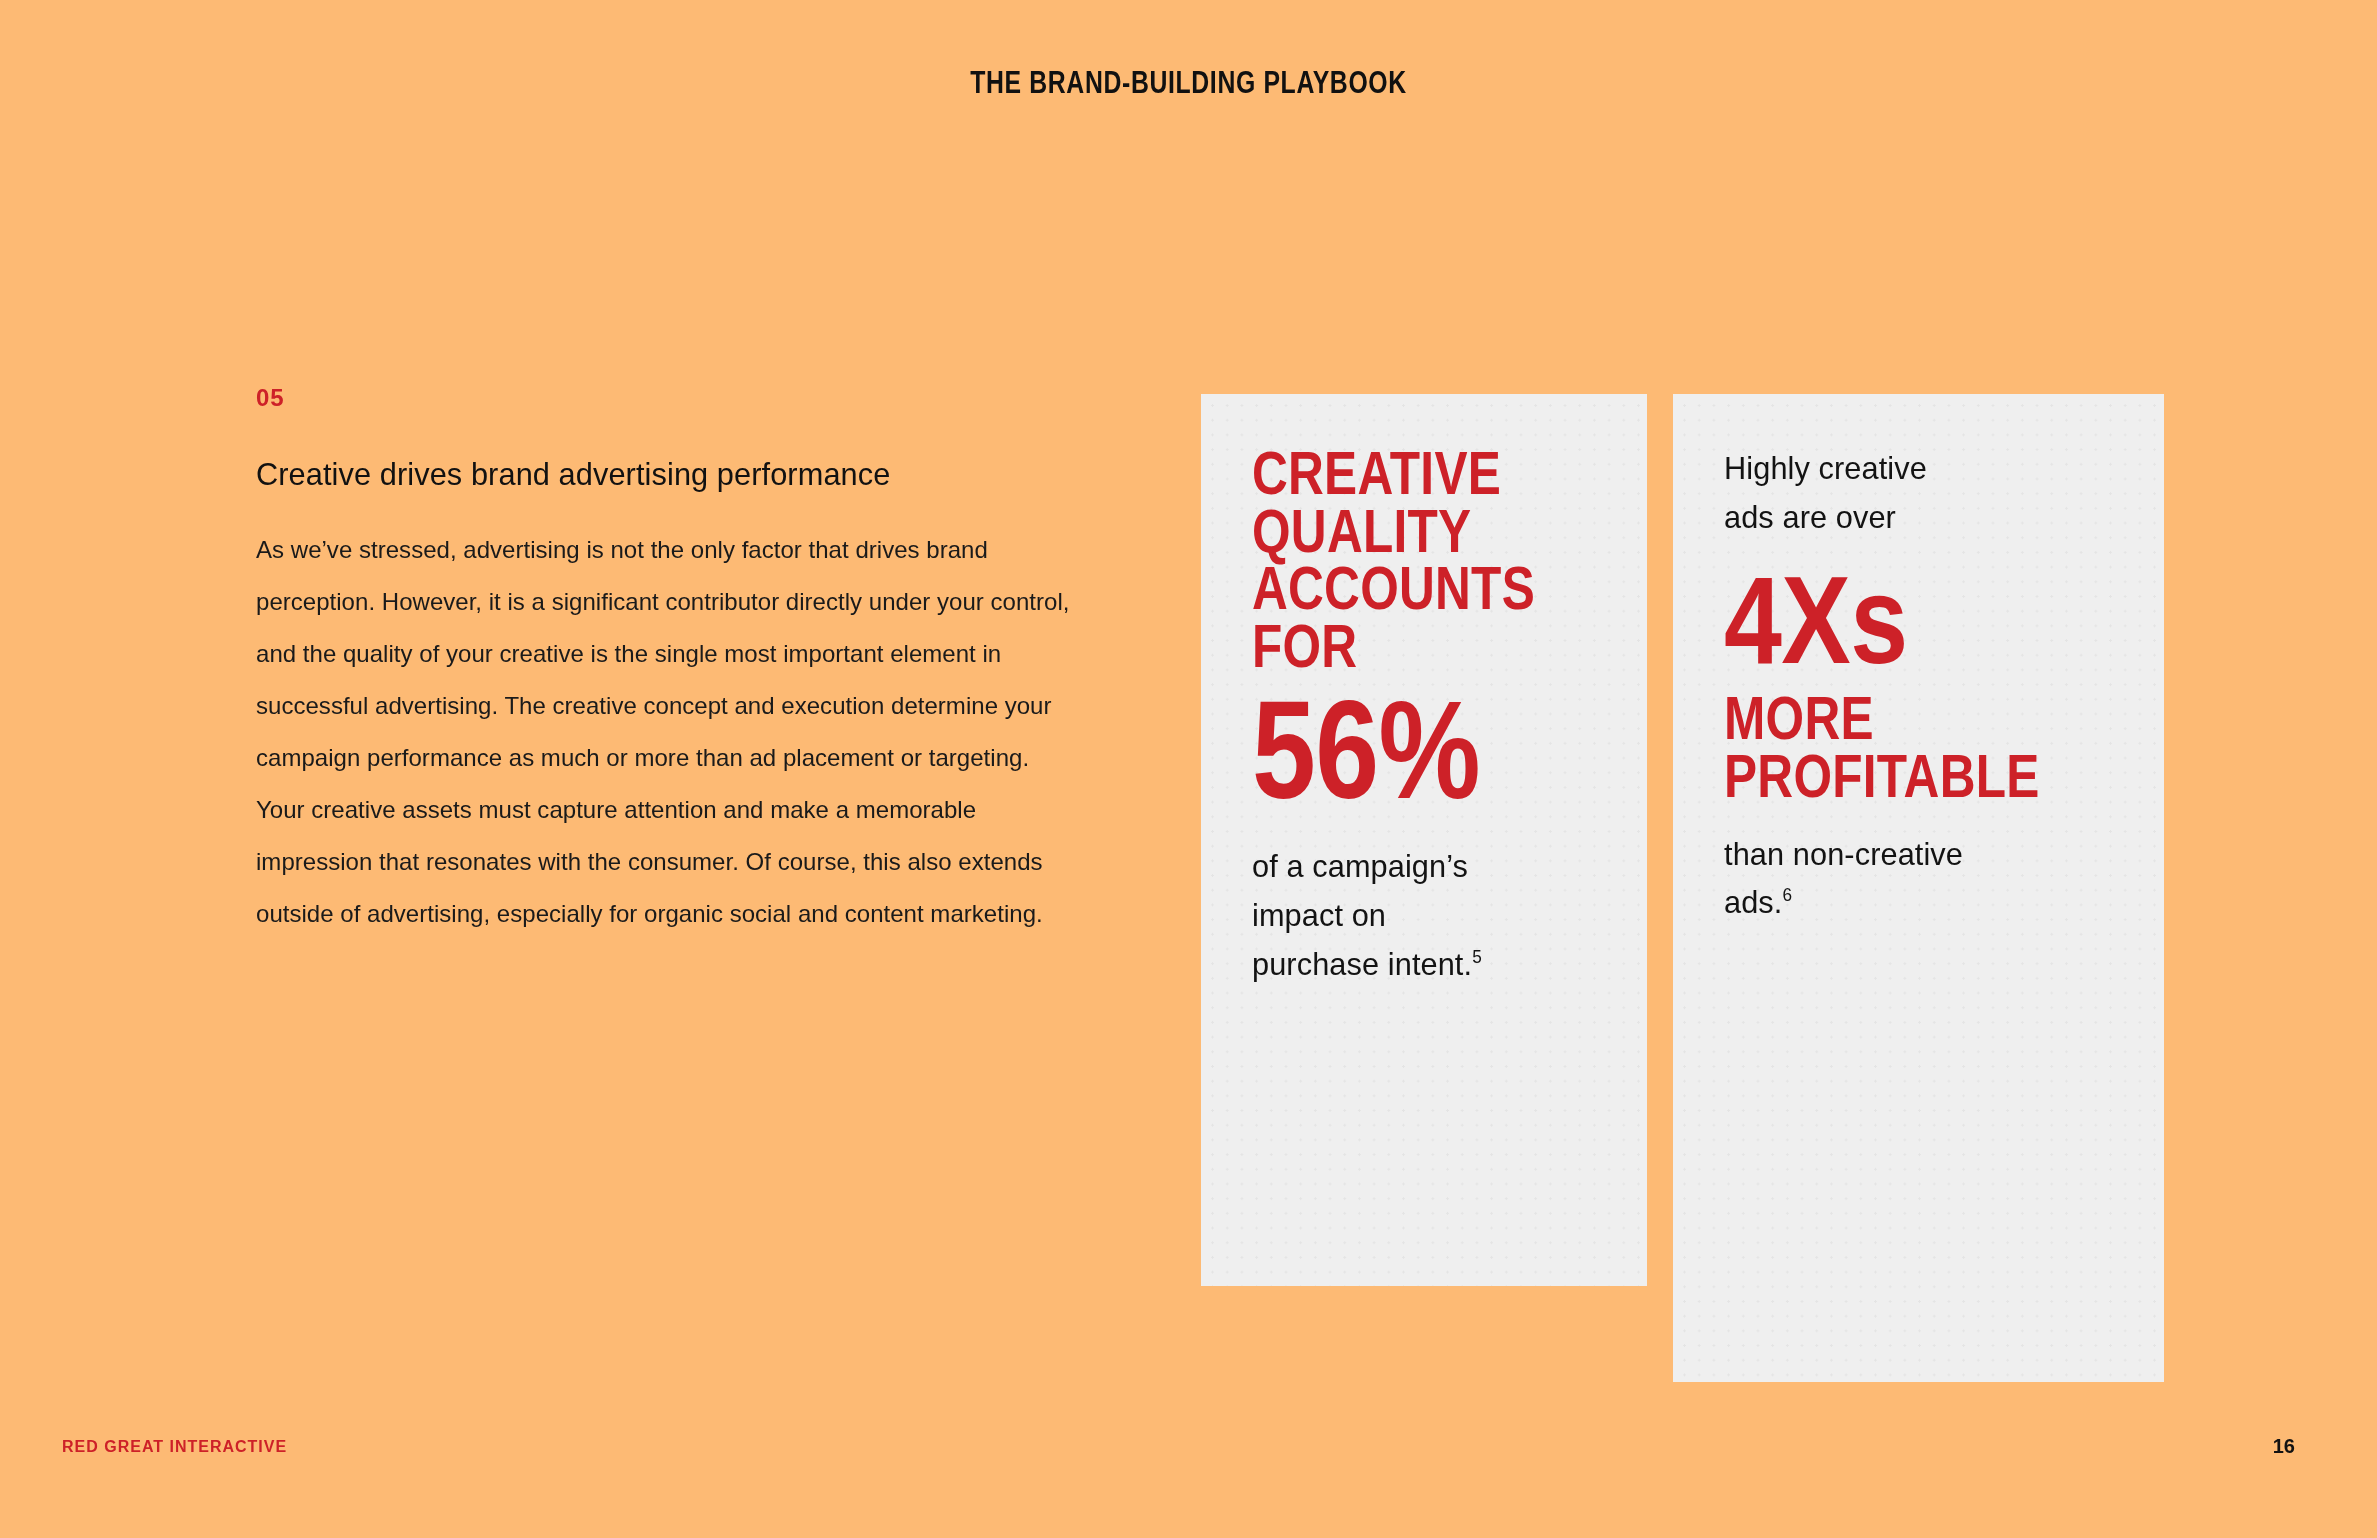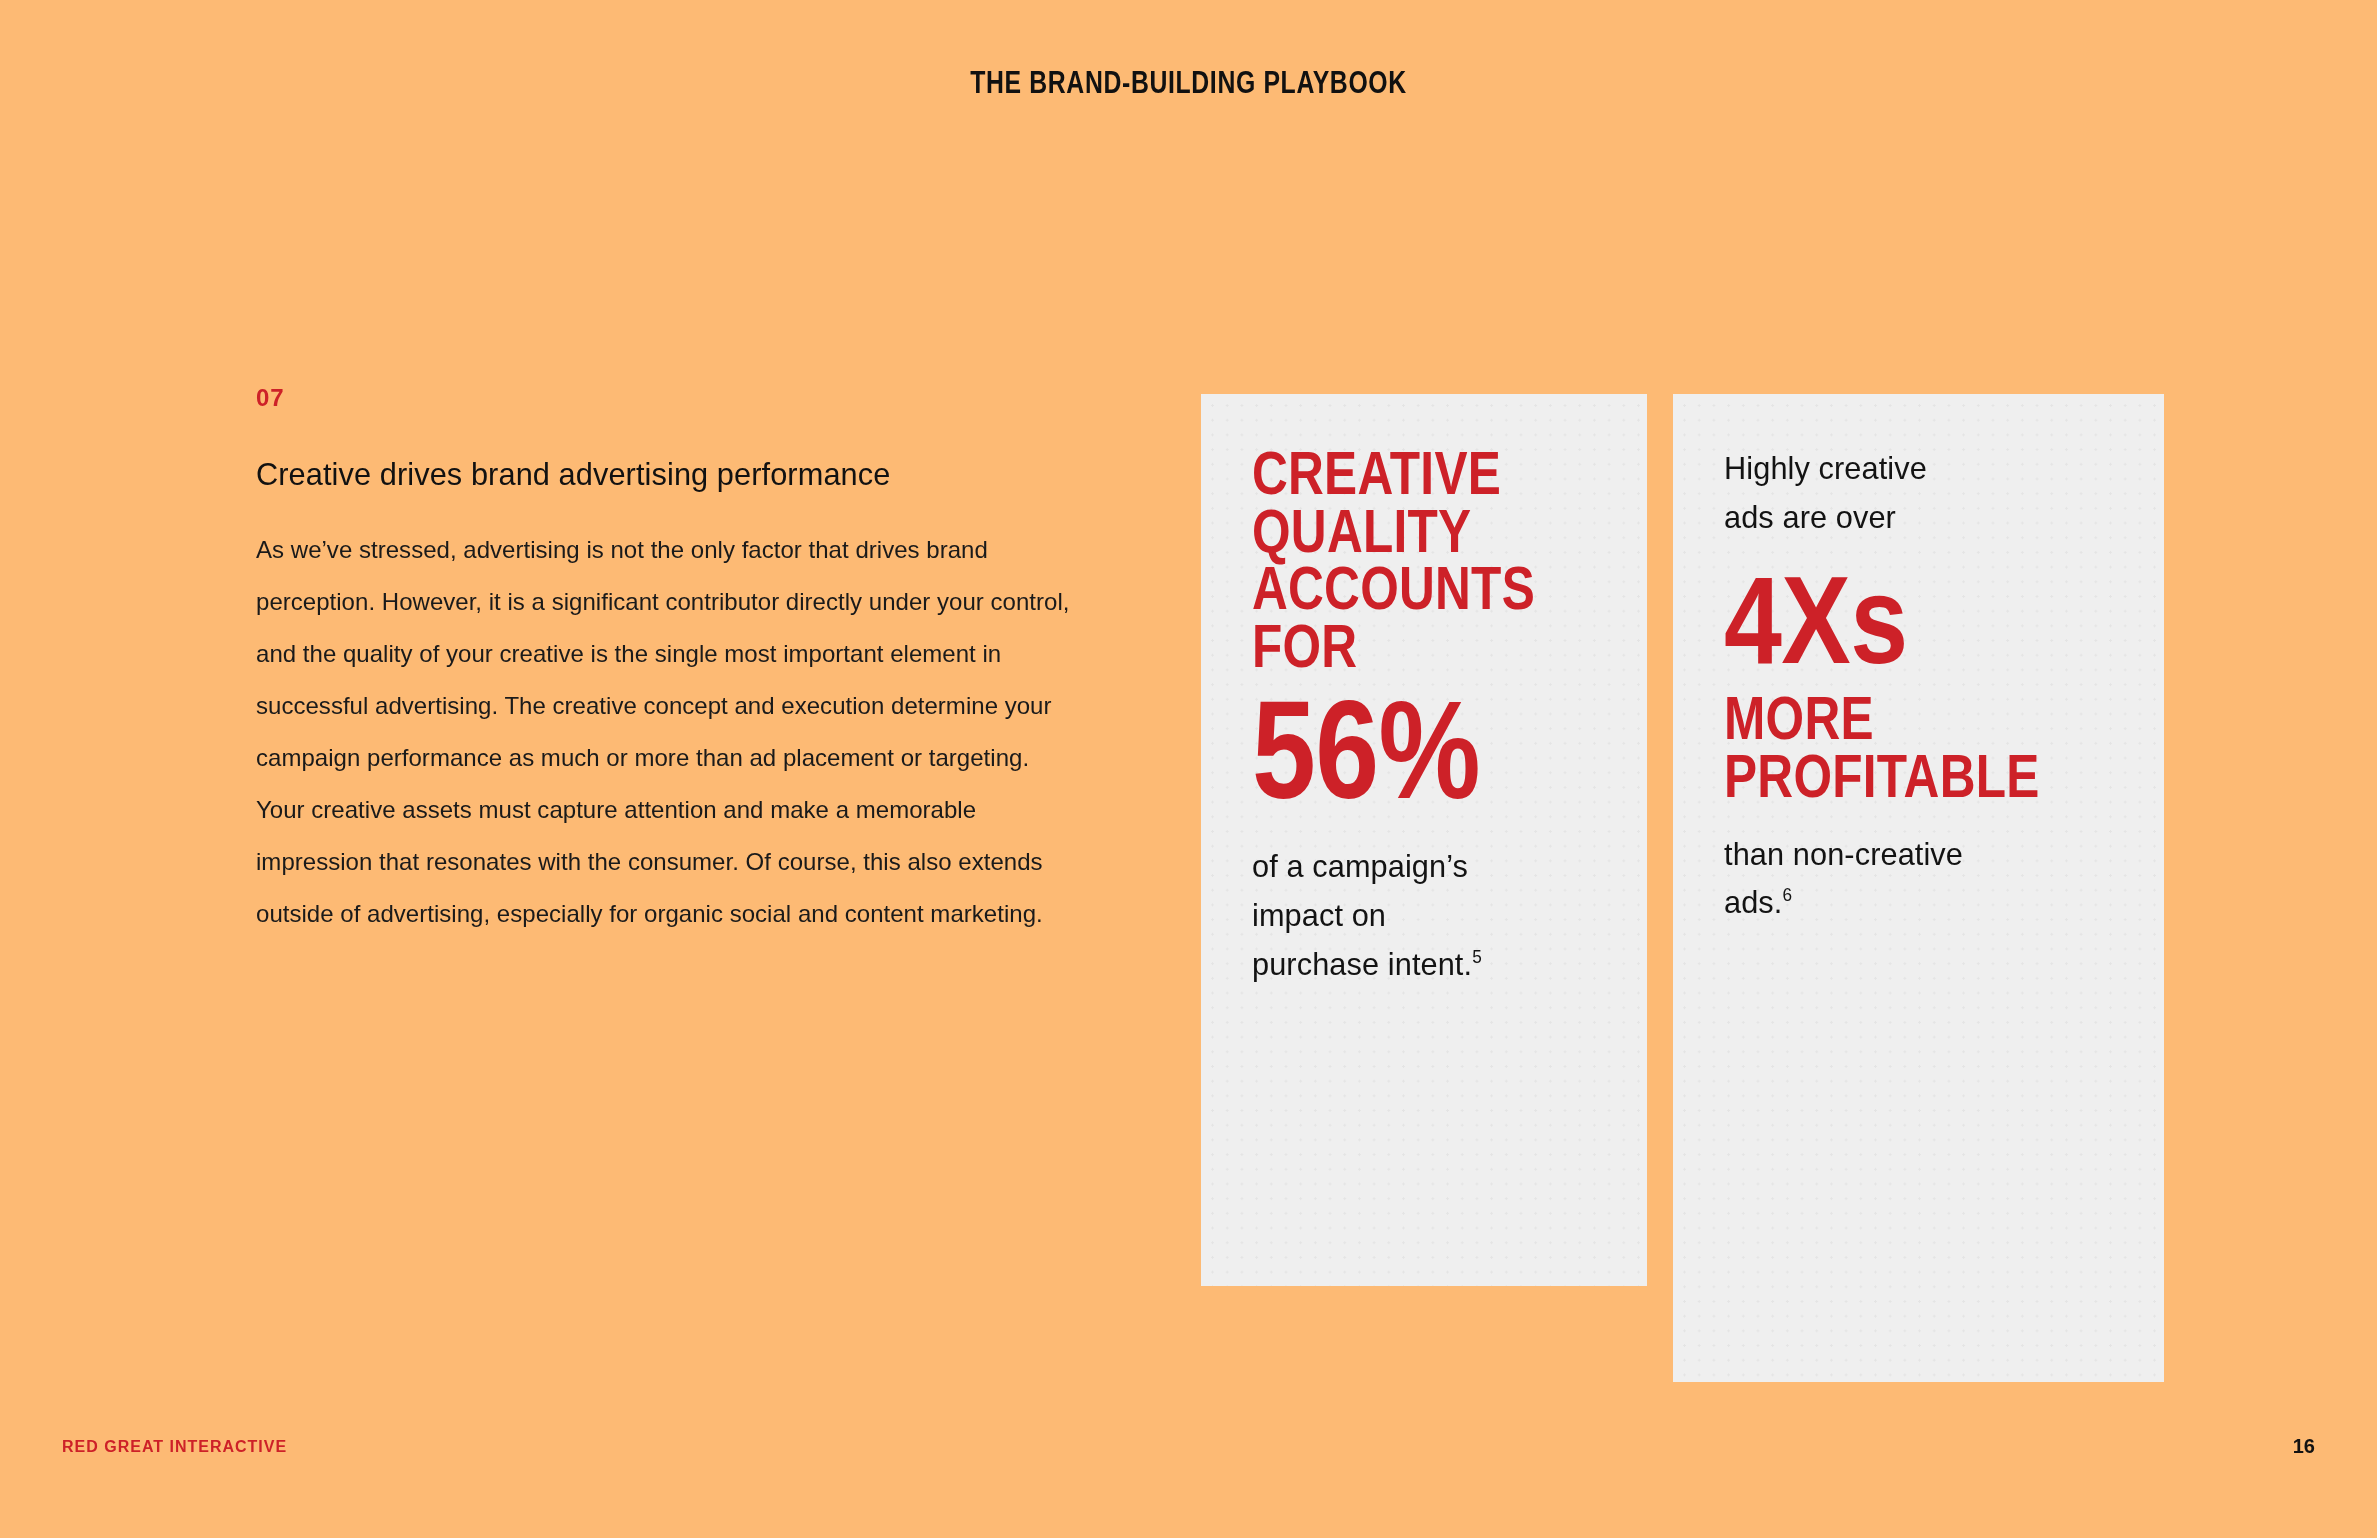--- a/index.html
+++ b/index.html
@@ -190,39 +190,39 @@
     top: 1438px;
     font-family: "Liberation Sans", sans-serif;
     font-weight: 700;
     font-size: 16px;
     letter-spacing: 1px;
     color: #CD2128;
     white-space: nowrap;
   }
   .footer-page {
     position: absolute;
-    right: 62px;
+    right: 82px;
     top: 1435px;
     font-family: "Liberation Sans", sans-serif;
     font-weight: 700;
     font-size: 20px;
     color: #121212;
     margin-left: 36px;
   }
 </style>
 </head>
 <body>
 
 <div id="page">
 
   <div class="running-header">THE BRAND-BUILDING PLAYBOOK</div>
 
   <div class="left-col">
 
-    <div class="section-number">07</div>
+    <div class="section-number">05</div>
 
 
     <p class="subhead">Creative drives brand advertising performance</p>
 
     <p class="body-copy">As we’ve stressed, advertising is not the only factor that drives brand perception. However, it is a significant contributor directly under your control, and the quality of your creative is the single most important element in successful advertising. The creative concept and execution determine your campaign performance as much or more than ad placement or targeting. Your creative assets must capture attention and make a memorable impression that resonates with the consumer. Of course, this also extends outside of advertising, especially for organic social and content marketing.</p>
   </div>
 
   <div class="stat-card" id="card-1">
     <div class="card-inner">
 

